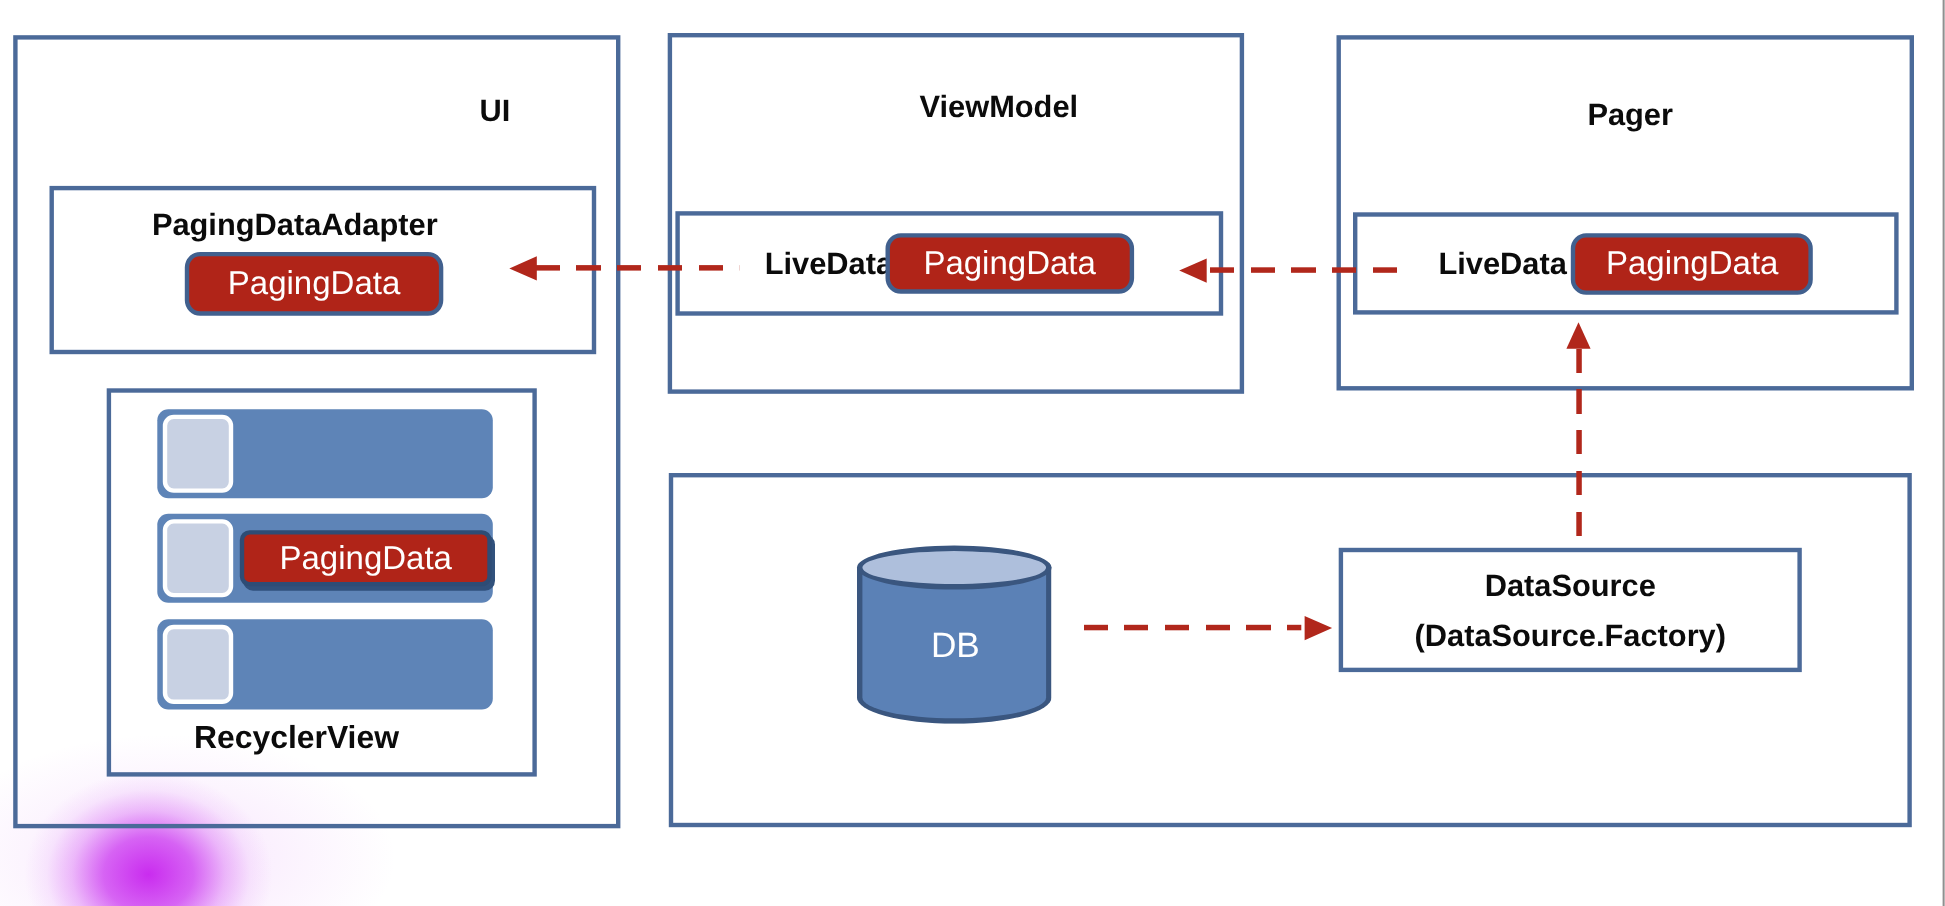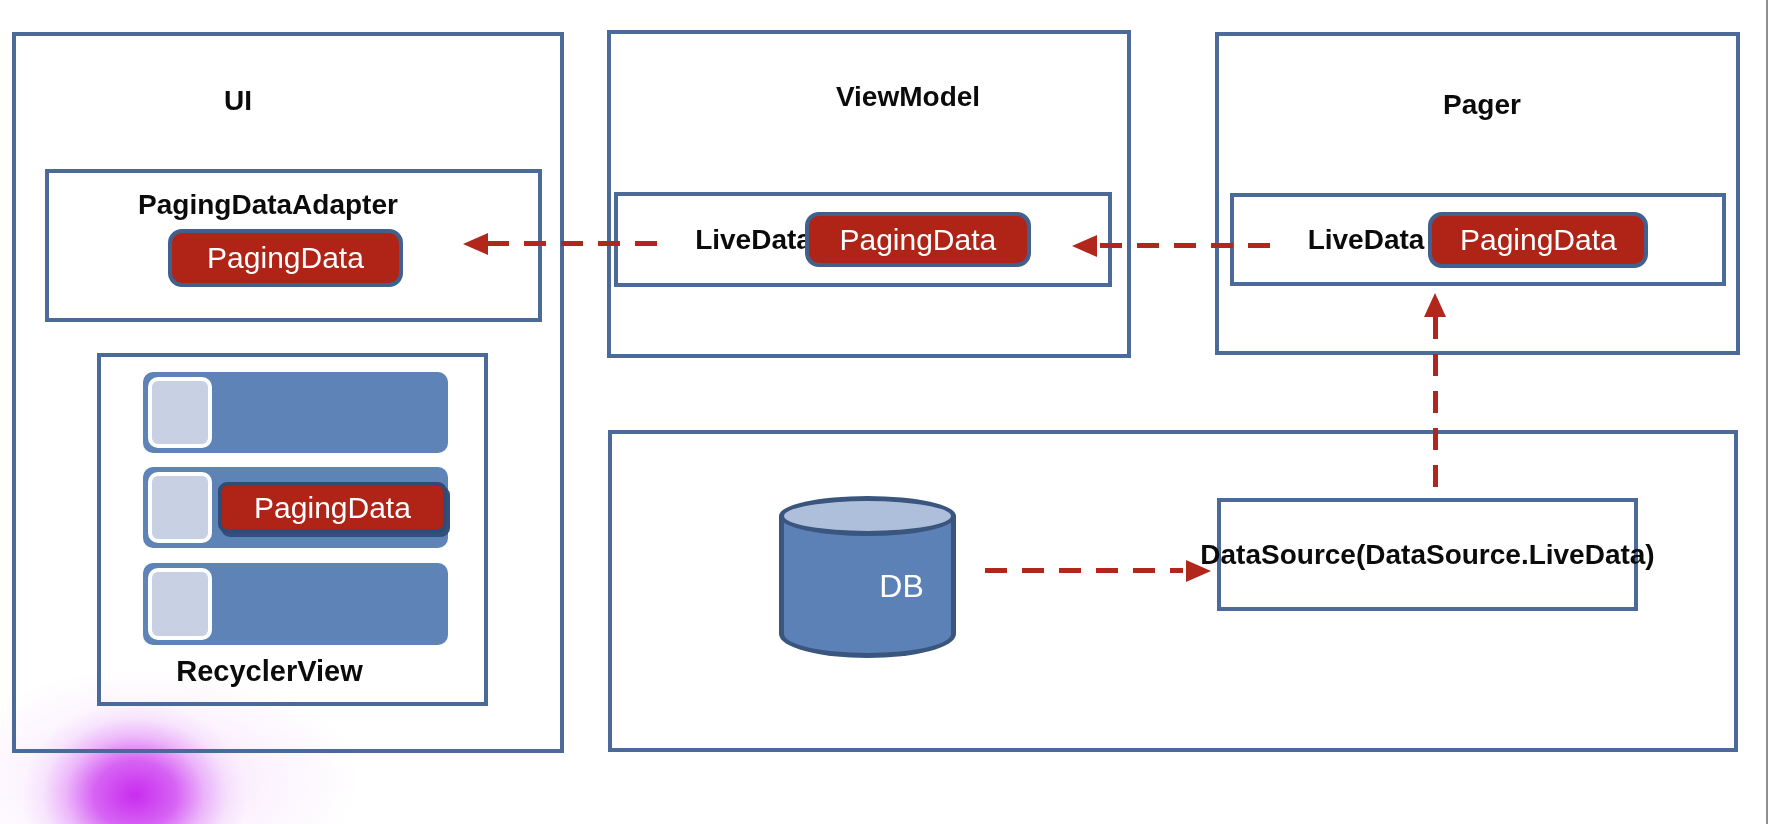--- a/index.html
+++ b/index.html
@@ -62,35 +62,35 @@
   
   .cyl-body{
     left:779px;top:515px;width:177px;height:143px;
     background:var(--cyl-body);border:5px solid var(--cyl-border);border-top:none;
     border-radius:0 0 50% 50% / 0 0 24px 24px;z-index:2;
   }
   .cyl-top{
     left:779px;top:496px;width:177px;height:40px;
     background:var(--cyl-top);border:5px solid var(--cyl-border);border-radius:50%;z-index:3;
   }
-  .db-label{left:813px;top:568px;width:177px;text-align:center;color:#ffffff;font-size:32px;z-index:4;}
+  .db-label{left:780px;top:568px;width:177px;text-align:center;color:#ffffff;font-size:32px;z-index:4;}
 
-  .ds-box{display:flex;flex-direction:row;align-items:center;justify-content:center;
+  .ds-box{display:flex;flex-direction:column;align-items:center;justify-content:center;
           font-weight:bold;font-size:28px;line-height:45px;text-align:center;}
   .z1{z-index:1;}
 </style>
 </head>
 <body>
 
 <div id="stage">
 
   <div class="abs glow"></div>
 
   <div class="abs frame z1" style="left:12px;top:32px;width:552px;height:721px;"></div>
-  <div class="abs title z1" style="left:12px;top:84px;width:452px;">UI</div>
+  <div class="abs title z1" style="left:12px;top:84px;width:452px;text-align:right;">UI</div>
 
   <div class="abs frame z1" style="left:45px;top:169px;width:497px;height:153px;"></div>
   <div class="abs title z1" style="left:45px;top:188px;width:446px;">PagingDataAdapter</div>
   <div class="abs chip z1" style="left:168px;top:229px;width:235px;height:58px;">PagingData</div>
 
   <div class="abs frame z1" style="left:97px;top:353px;width:391px;height:353px;"></div>
   <div class="abs row z1" style="left:143px;top:372px;width:305px;height:81px;"></div>
   <div class="abs row z1" style="left:143px;top:467px;width:305px;height:81px;"></div>
   <div class="abs row z1" style="left:143px;top:563px;width:305px;height:82px;"></div>
   <div class="abs thumb z1" style="left:148px;top:377px;width:64px;height:71px;"></div>
@@ -114,21 +114,21 @@
   </div>
 
   <div class="abs frame z1" style="left:608px;top:430px;width:1130px;height:322px;"></div>
 
   <div class="abs cyl-body"></div>
   <div class="abs cyl-top"></div>
   <div class="abs db-label">DB</div>
 
   <div class="abs frame ds-box z1" style="left:1217px;top:498px;width:421px;height:113px;">
     <span>DataSource</span>
-    <span>(DataSource.LiveData)</span>
+    <span>(DataSource.Factory)</span>
   </div>
 
   <div class="abs dash-h" style="left:487px;top:241px;width:185px;"></div>
   <div class="abs head head-left" style="left:463px;top:233px;"></div>
 
   <div class="abs dash-h" style="left:1100px;top:243px;width:181px;"></div>
   <div class="abs head head-left" style="left:1072px;top:235px;"></div>
 
   <div class="abs dash-v" style="left:1433px;top:317px;height:180px;"></div>
   <div class="abs head head-up" style="left:1424px;top:293px;"></div>

